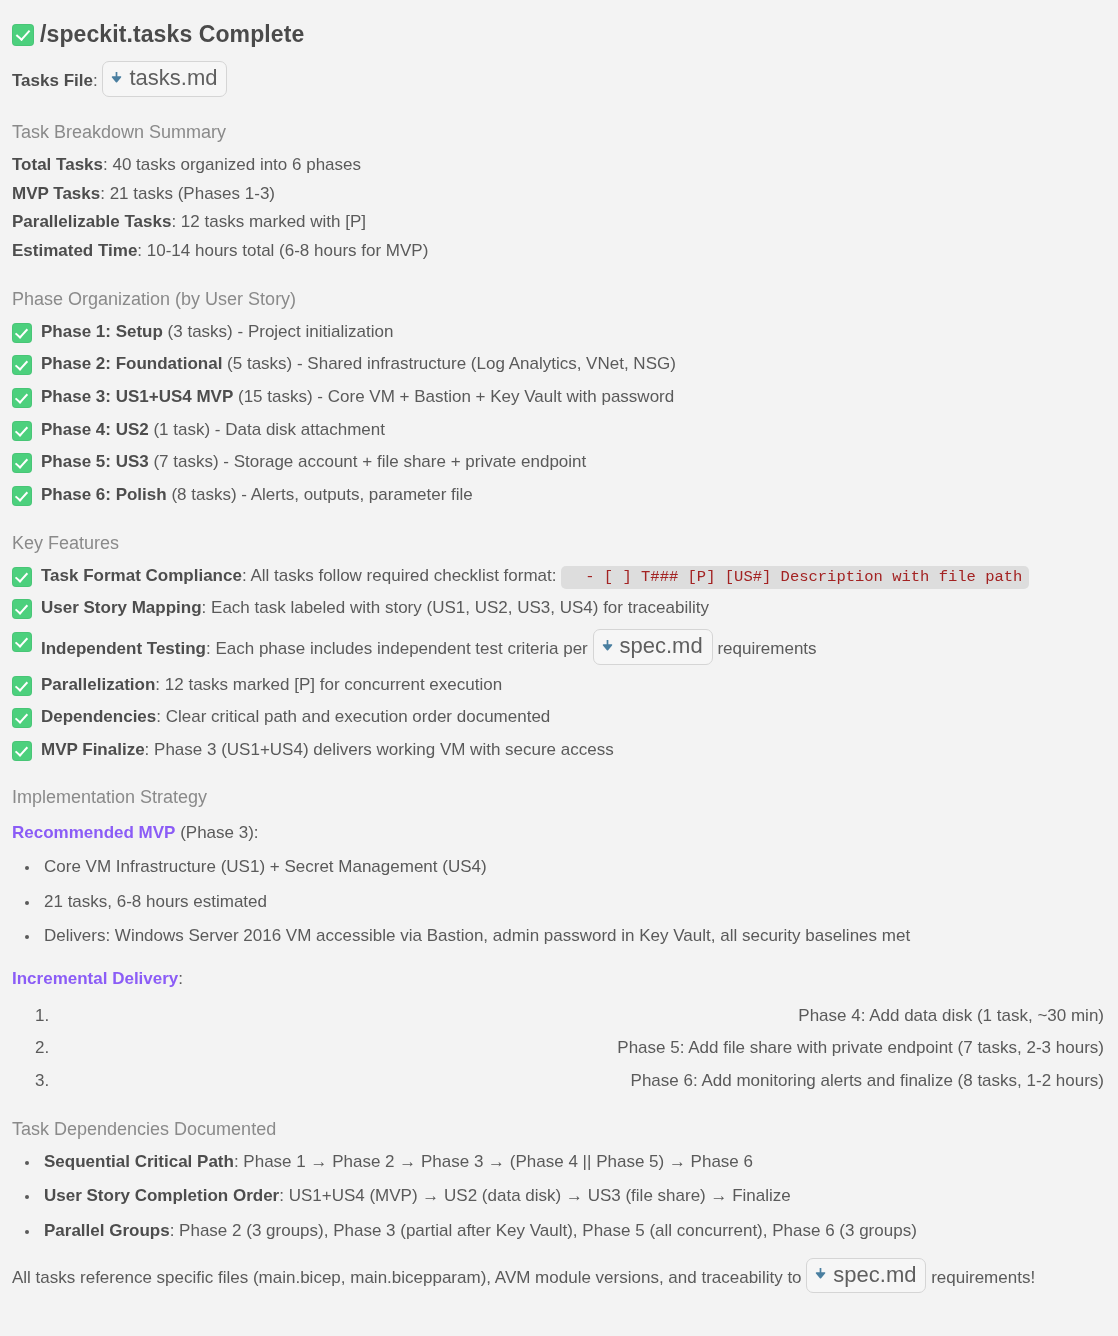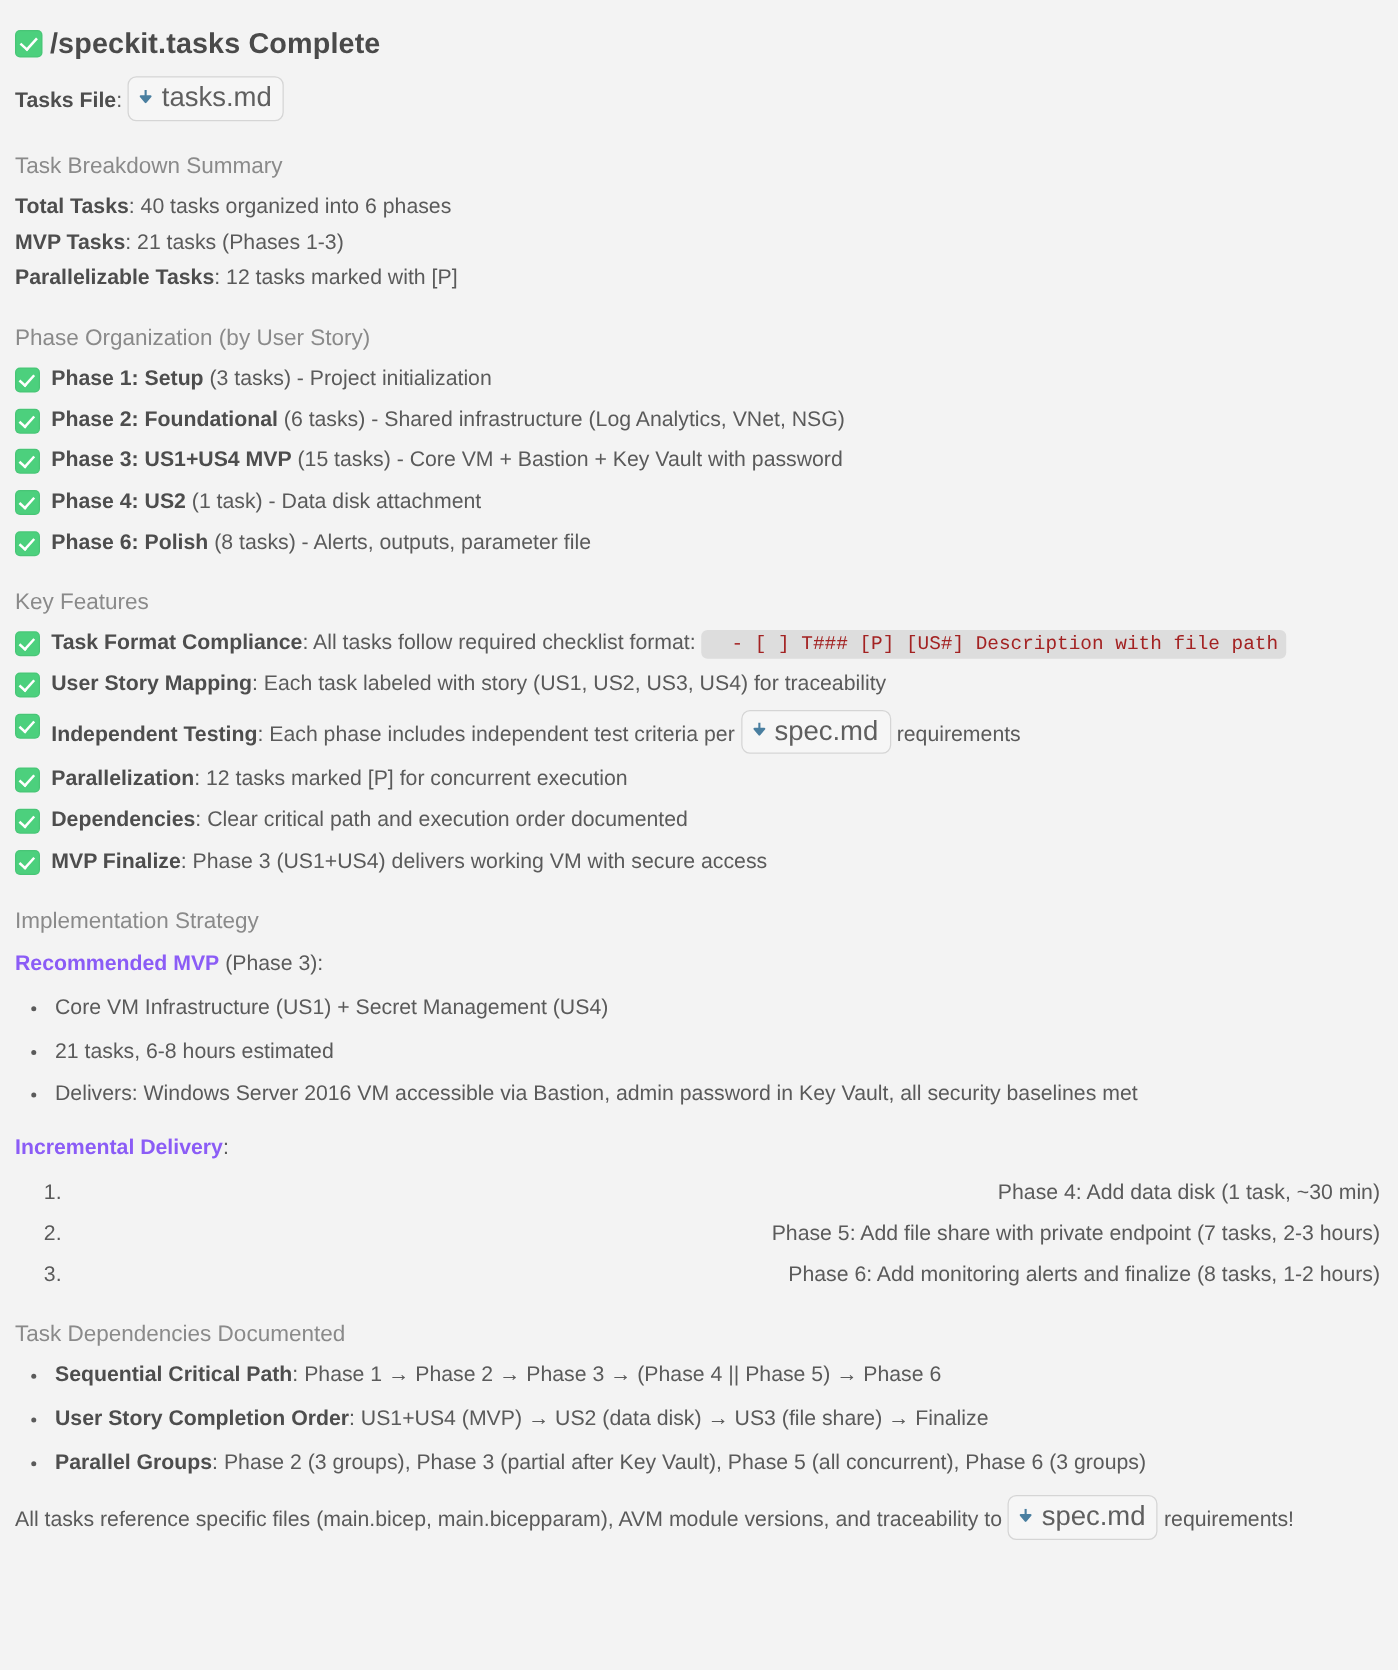--- a/index.html
+++ b/index.html
@@ -160,40 +160,47 @@
   <div class="kv-block">
     <div class="kv-line">
       <span class="b">Total Tasks</span><span>: 40 tasks organized into 6 phases</span>
     </div>
     <div class="kv-line">
       <span class="b">MVP Tasks</span><span>: 21 tasks (Phases 1-3)</span>
     </div>
     <div class="kv-line">
       <span class="b">Parallelizable Tasks</span><span>: 12 tasks marked with [P]</span>
     </div>
+    <div class="kv-line">
+      <span class="b">Estimated Time</span><span>: 10-14 hours total (6-8 hours for MVP)</span>
+    </div>
   </div>
 
   <div class="section-head">Phase Organization (by User Story)</div>
 
   <div class="chk-list">
     <div class="chk-row">
       <span class="chk"></span>
       <span class="txt"><span class="b">Phase 1: Setup</span><span> (3 tasks) - Project initialization</span></span>
     </div>
     <div class="chk-row">
       <span class="chk"></span>
-      <span class="txt"><span class="b">Phase 2: Foundational</span><span> (6 tasks) - Shared infrastructure (Log Analytics, VNet, NSG)</span></span>
+      <span class="txt"><span class="b">Phase 2: Foundational</span><span> (5 tasks) - Shared infrastructure (Log Analytics, VNet, NSG)</span></span>
     </div>
     <div class="chk-row">
       <span class="chk"></span>
       <span class="txt"><span class="b">Phase 3: US1+US4 MVP</span><span> (15 tasks) - Core VM + Bastion + Key Vault with password</span></span>
     </div>
     <div class="chk-row">
       <span class="chk"></span>
       <span class="txt"><span class="b">Phase 4: US2</span><span> (1 task) - Data disk attachment</span></span>
+    </div>
+    <div class="chk-row">
+      <span class="chk"></span>
+      <span class="txt"><span class="b">Phase 5: US3</span><span> (7 tasks) - Storage account + file share + private endpoint</span></span>
     </div>
     <div class="chk-row">
       <span class="chk"></span>
       <span class="txt"><span class="b">Phase 6: Polish</span><span> (8 tasks) - Alerts, outputs, parameter file</span></span>
     </div>
   </div>
 
   <div class="section-head">Key Features</div>
 
   <div class="chk-list">

